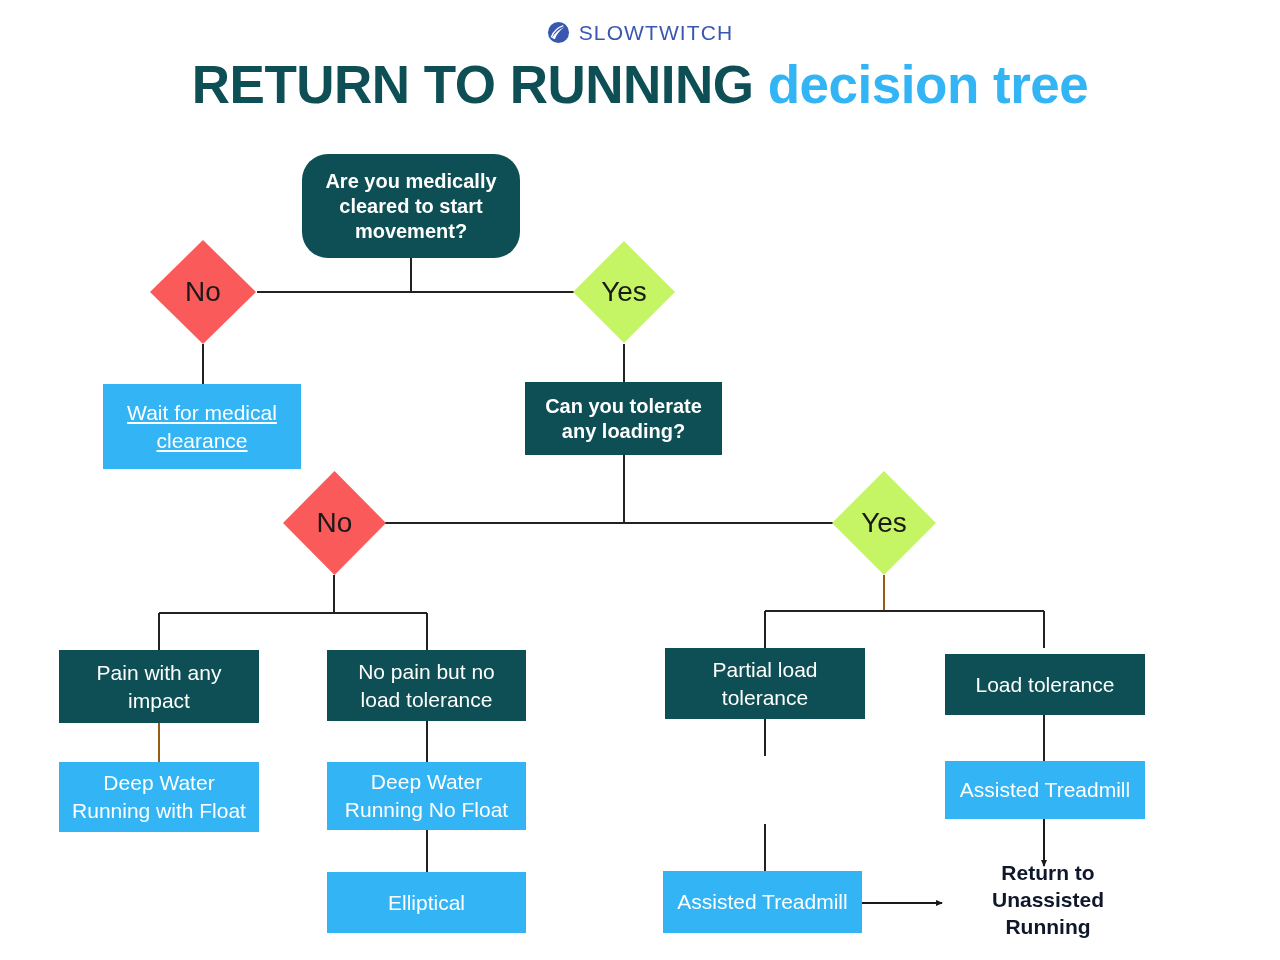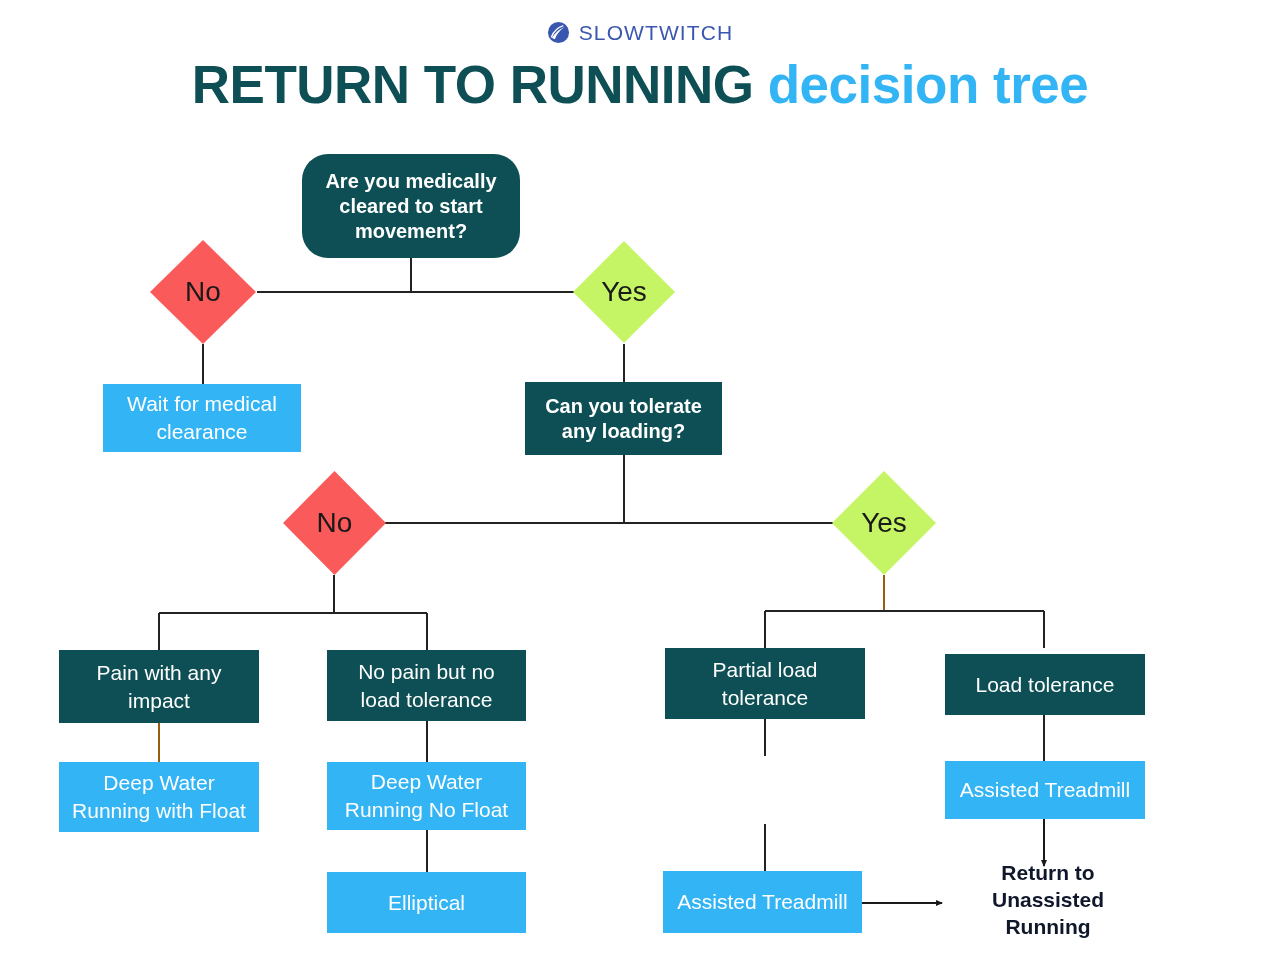--- a/index.html
+++ b/index.html
@@ -220,21 +220,21 @@
     <span class="label">No</span>
   </div>
 
   <div class="diamond" style="left:573px; top:241px; width:102px; height:102px;">
     <svg class="shape" viewBox="0 0 100 100" preserveAspectRatio="none">
       <polygon points="50,0 100,50 50,100 0,50" fill="#c5f464"></polygon>
     </svg>
     <span class="label">Yes</span>
   </div>
 
-  <div class="node action" style="left:103px; top:384px; width:198px; height:68px;">
+  <div class="node action" style="left:103px; top:384px; width:198px; height:85px;text-decoration:underline;">
     <span class="node-text">
       <span>Wait for medical</span><br>
       <span>clearance</span>
     </span>
   </div>
 
   <div class="node question" style="left:525px; top:382px; width:197px; height:73px;">
     <span class="node-text">
       <span>Can you tolerate</span><br>
       <span>any loading?</span>

